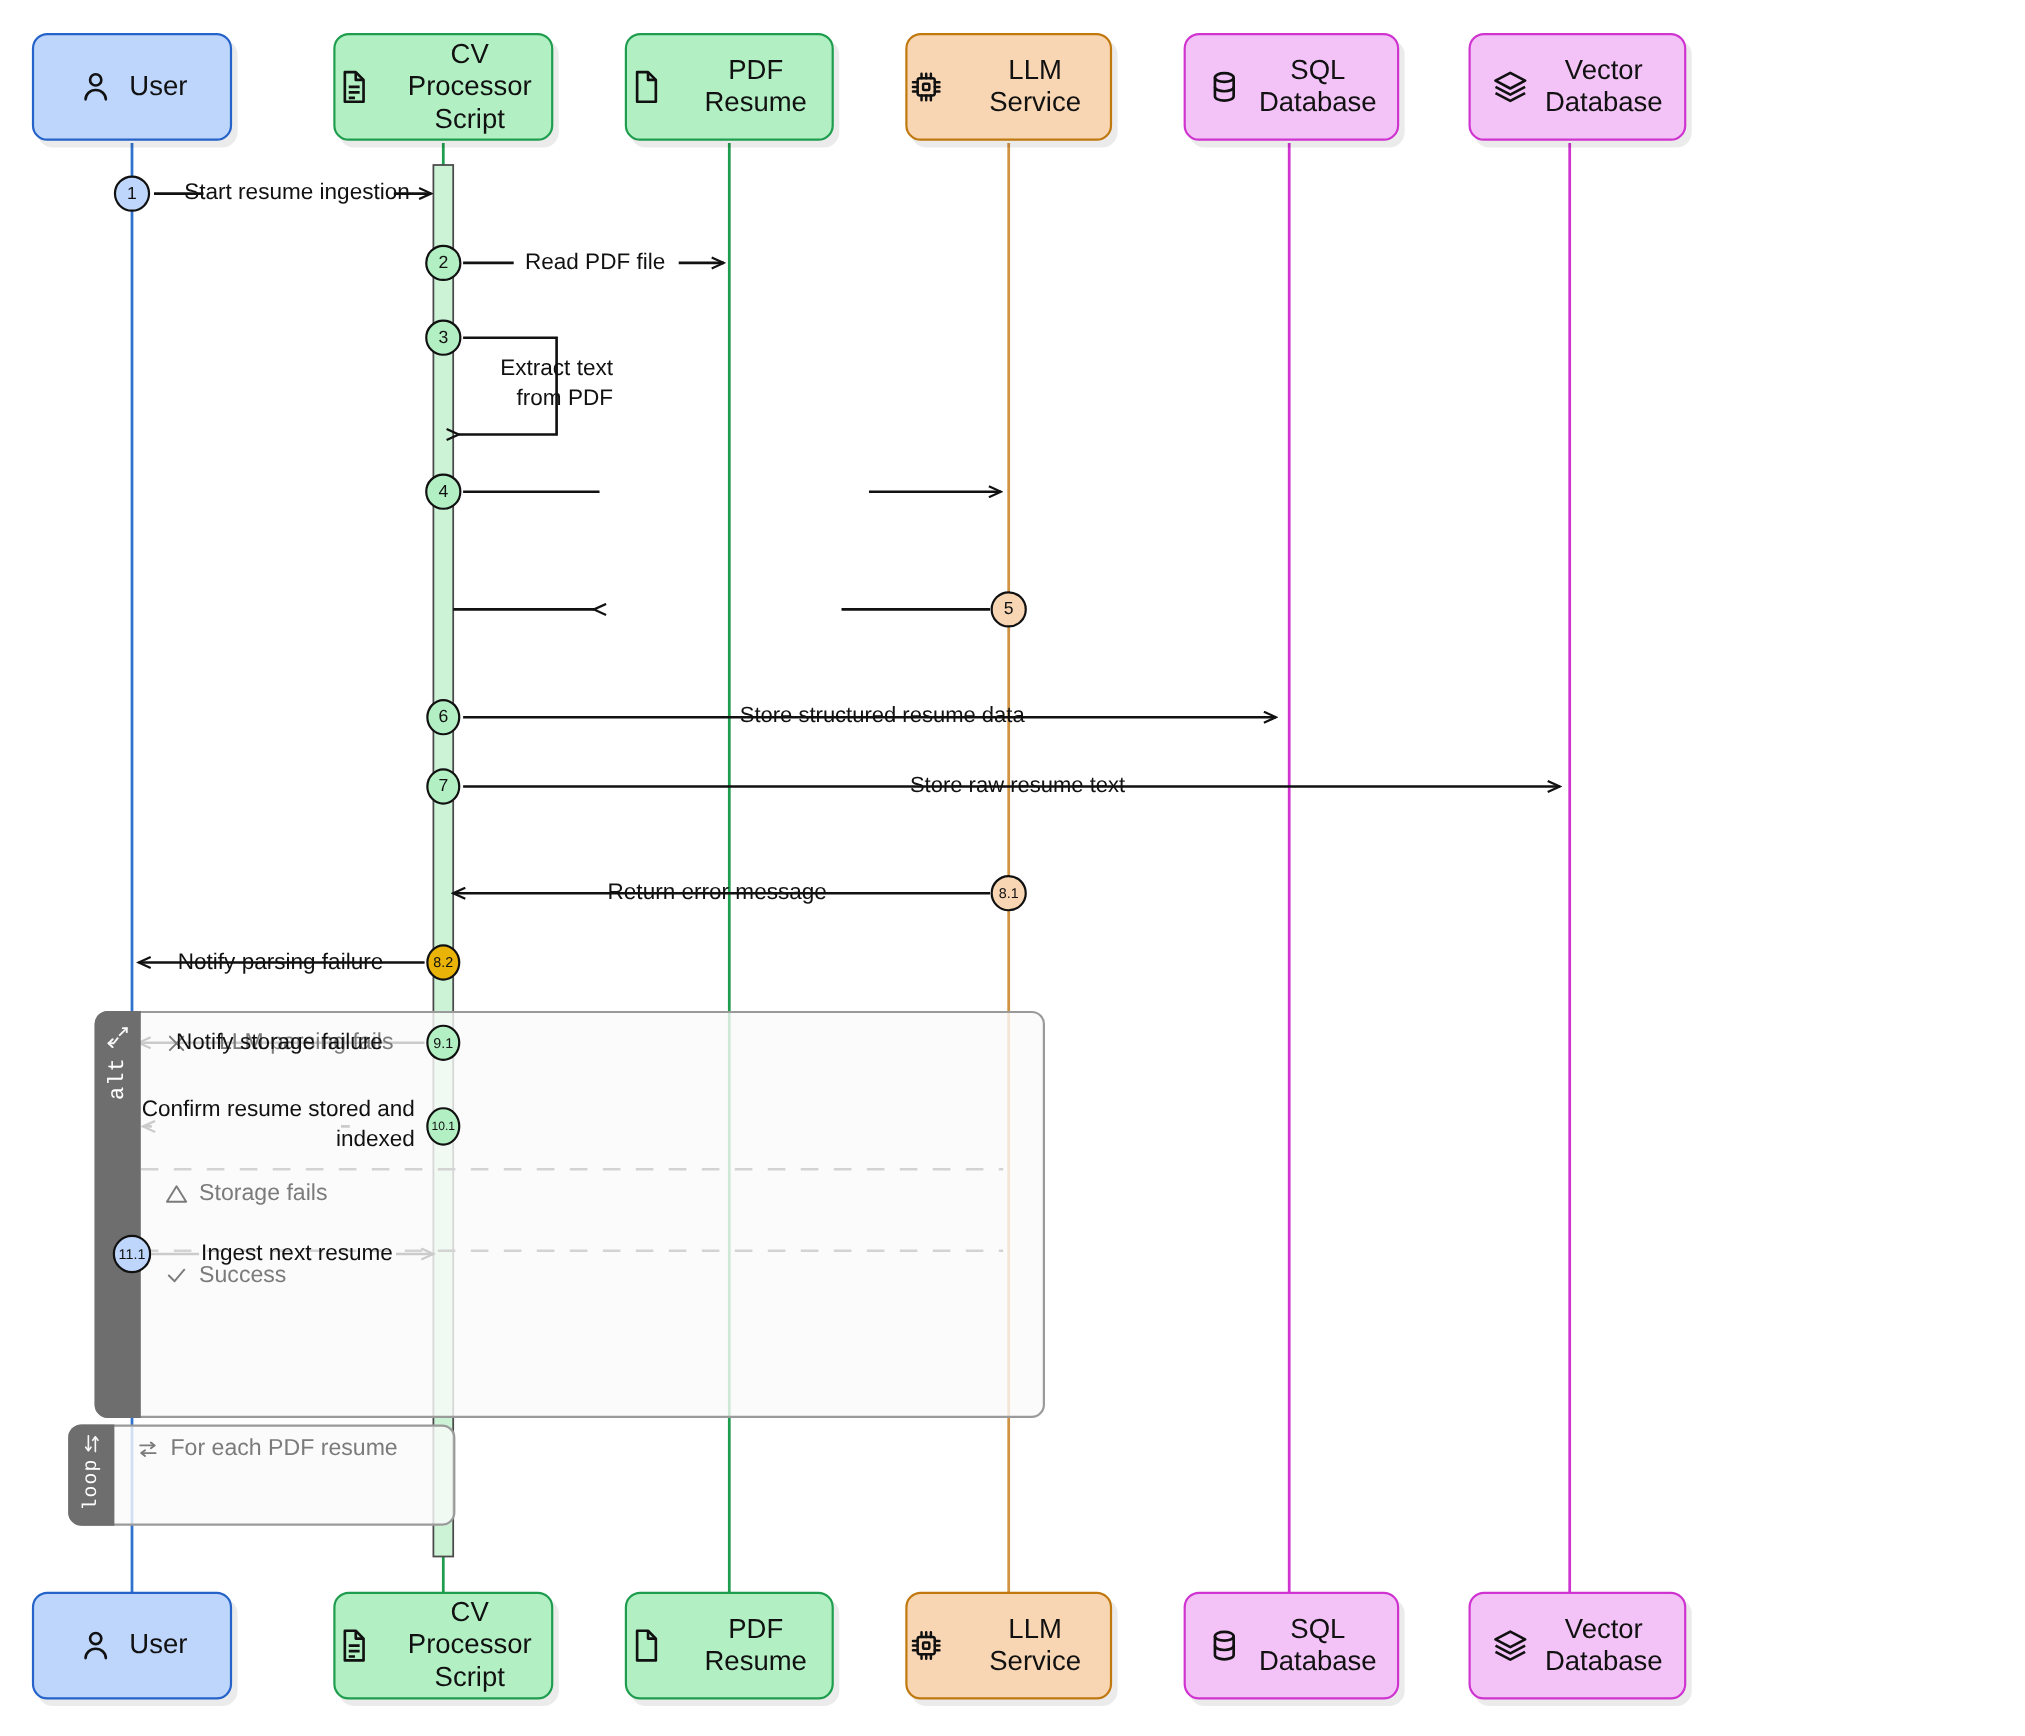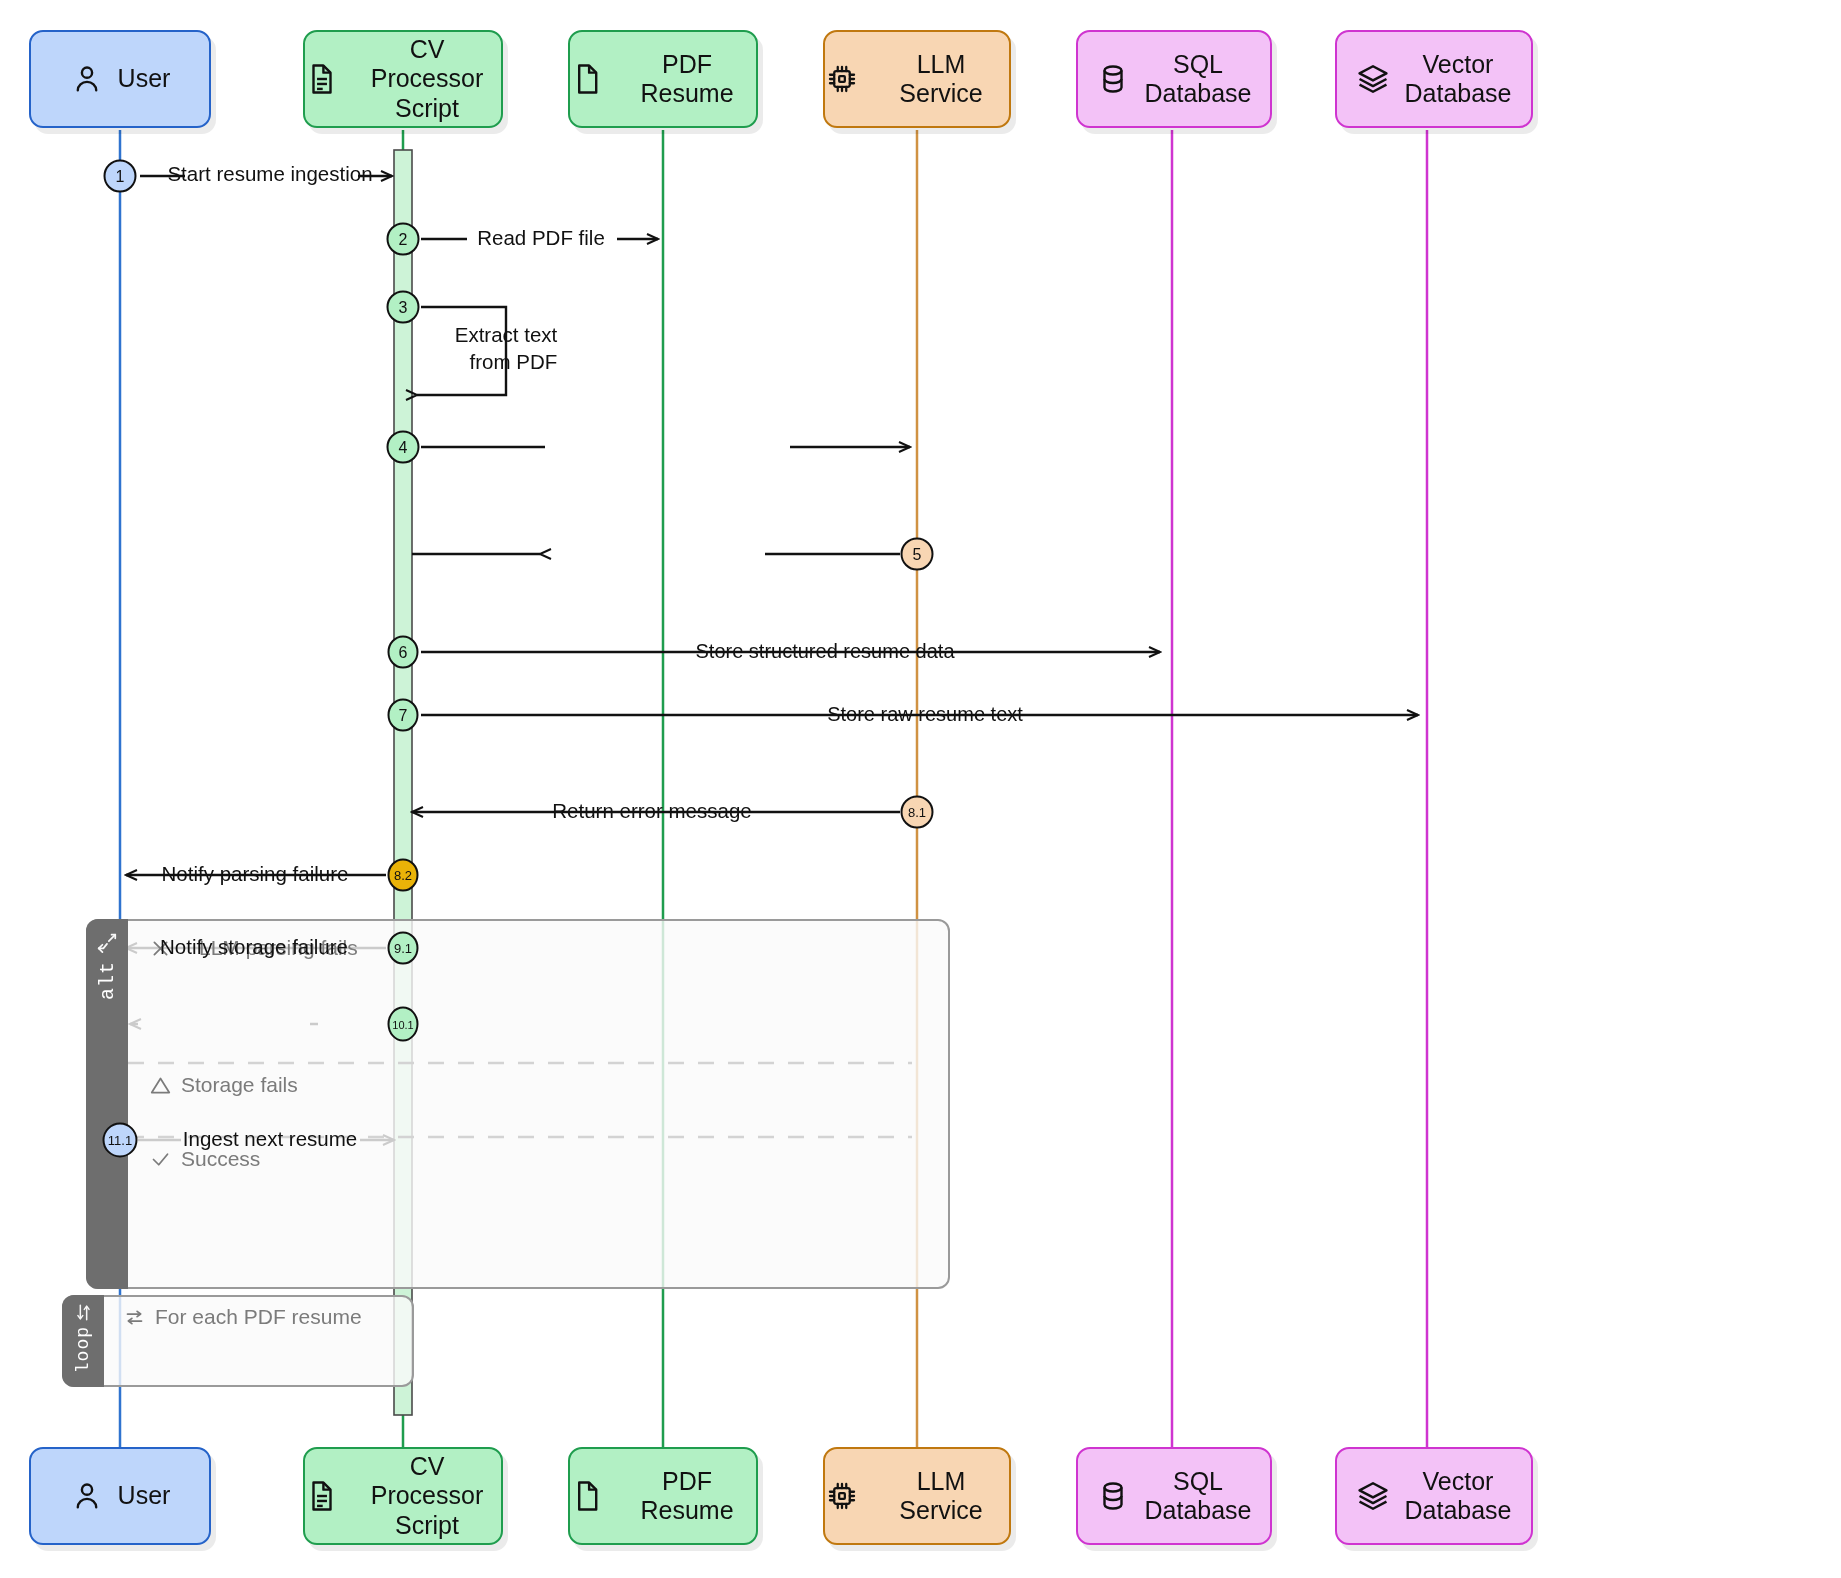--- a/index.html
+++ b/index.html
@@ -166,25 +166,27 @@
           <path d="M9 13 L5 16 L9 19"></path>
       </svg>
     </span>
     <span>For each PDF resume</span>
   </div>
 
   <div class="msg" style="left:270px;top:174px;">Start resume ingestion</div>
   <div class="msg" style="left:541px;top:238px;">Read PDF file</div>
   <div class="msg" style="left:506px;top:348px;">Extract text
 from PDF</div>
-  <div class="msg small" style="left:825px;top:651px;">Store structured resume data</div>
+  <div class="msg small" style="left:802px;top:651px;">Store structured resume data</div>
   <div class="msg small" style="left:925px;top:714px;">Store raw resume text</div>
   <div class="msg" style="left:652px;top:811px;">Return error message</div>
   <div class="msg" style="left:255px;top:874px;">Notify parsing failure</div>
   <div class="msg" style="left:254px;top:947px;">Notify storage failure</div>
+  <div class="msg" style="left:253px;top:1022px;">Confirm resume stored and
+indexed</div>
   <div class="msg" style="left:270px;top:1139px;">Ingest next resume</div>
 
   <div class="seq" style="left:120px;top:176px;width:33px;height:33px;background:#bed6fb;">1</div>
   <div class="seq" style="left:403px;top:239px;width:33px;height:33px;background:#b2f0c4;">2</div>
   <div class="seq" style="left:403px;top:307px;width:33px;height:33px;background:#b2f0c4;">3</div>
   <div class="seq" style="left:403px;top:447px;width:33px;height:33px;background:#b2f0c4;">4</div>
   <div class="seq" style="left:917px;top:554px;width:33px;height:33px;background:#f8d6b3;">5</div>
   <div class="seq" style="left:403px;top:652px;width:31px;height:33px;background:#b2f0c4;">6</div>
   <div class="seq" style="left:403px;top:715px;width:31px;height:33px;background:#b2f0c4;">7</div>
   <div class="seq s2" style="left:917px;top:812px;width:33px;height:33px;background:#f8d6b3;">8.1</div>

